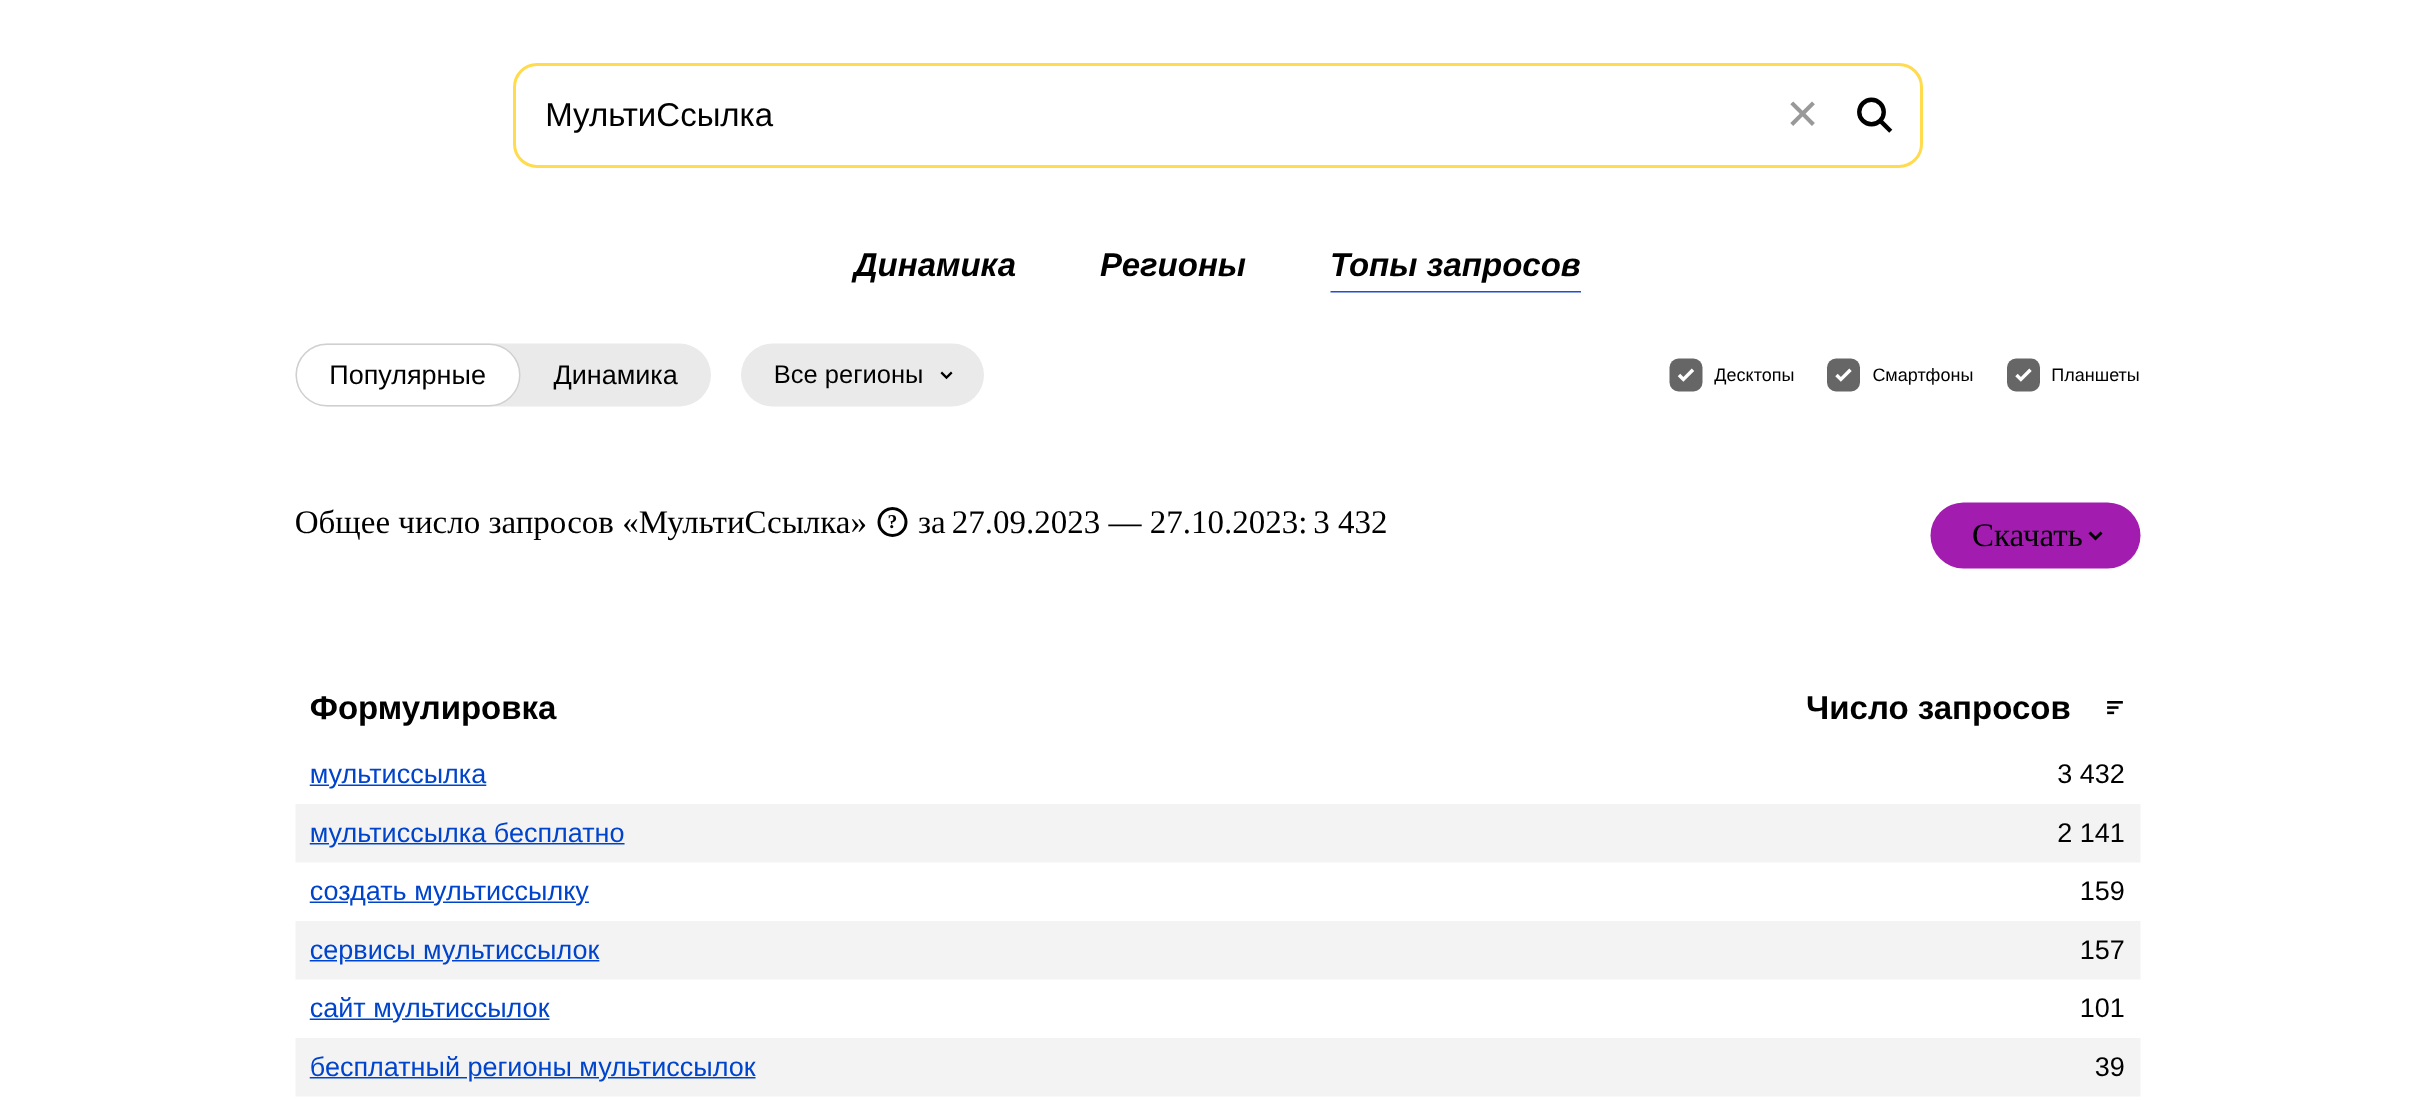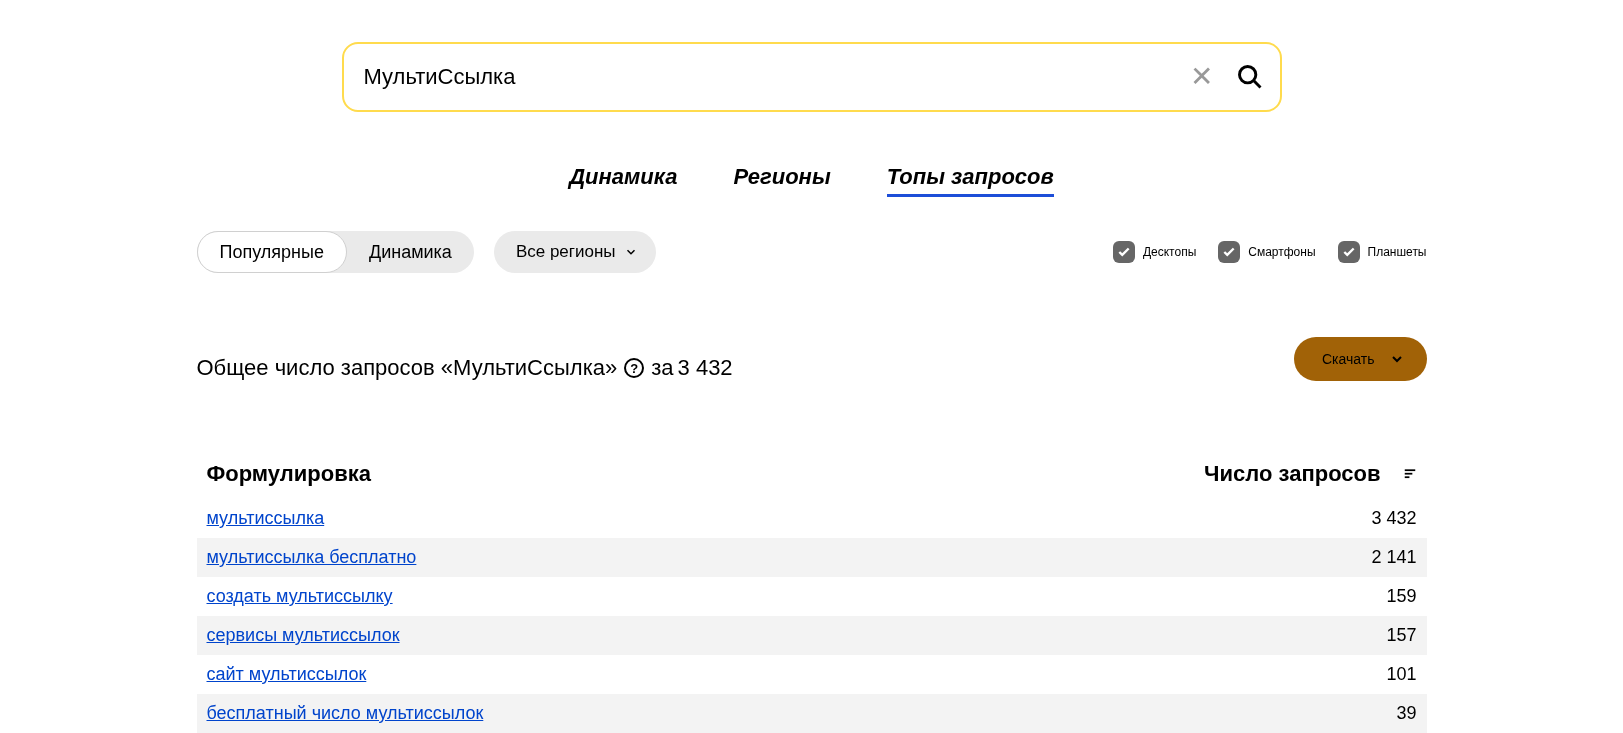--- a/index.html
+++ b/index.html
@@ -50,21 +50,21 @@
     margin-top: 52px;
     font-size: 22px;
     font-weight: bold;
     font-style: italic;
   }
   .tab {
     cursor: pointer;
     padding-bottom: 4px;
   }
   .tab.active {
-    border-bottom: 3px solid #1d4ed8;
+    border-bottom: 1px solid #1d4ed8;
   }
   .controls {
     width: 1230px;
     margin: 34px auto 0;
     display: flex;
     align-items: center;
     justify-content: space-between;
   }
   .controls-left {
     display: flex;
@@ -121,22 +121,23 @@
     border-radius: 6px;
     background: #666;
     display: flex;
     align-items: center;
     justify-content: center;
   }
   .summary-row {
     width: 1230px;
     margin: 64px auto 0;
     display: flex;
-    align-items: flex-end;
+    align-items: flex-start;
     justify-content: space-between;
+    font-family: Liberation Serif, serif;
   }
   .summary-text {
     font-size: 22px;
     display: flex;
     align-items: center;
     gap: 4px;
     flex-wrap: wrap;
   }
   .help-icon {
     display: inline-flex;
@@ -144,28 +145,27 @@
     justify-content: center;
     width: 20px;
     height: 20px;
     border: 2px solid #000;
     border-radius: 50%;
     font-size: 13px;
     font-weight: bold;
     margin: 0 3px;
   }
   .download-btn {
-    background: #a16207;
+    background: #a21caf;
     border-radius: 999px;
     height: 44px;
     padding: 0 22px 0 28px;
     display: flex;
     align-items: center;
-    gap: 14px;
-    font-size: 14px;
+    font-size: 22px;
     cursor: pointer;
   }
   .table {
     width: 1230px;
     margin: 80px auto 0;
   }
   .thead {
     display: flex;
     justify-content: space-between;
     padding: 0 10px;
@@ -259,20 +259,21 @@
       <span>Планшеты</span>
     </label>
   </div>
 </div>
 
 <div class="summary-row">
   <div class="summary-text">
     <span>Общее число запросов «МультиСсылка»</span>
     <span class="help-icon">?</span>
     <span>за</span>
+    <span>27.09.2023 — 27.10.2023:</span>
     <span>3 432</span>
   </div>
   <div class="download-btn">
     <span>Скачать</span>
     <span>
       <svg width="16" height="16" viewBox="0 0 24 24" fill="none" stroke="#000" stroke-width="3">
           <polyline points="6 9 12 15 18 9"></polyline>
         </svg>
     </span>
   </div>
@@ -307,17 +308,17 @@
       </div>
       <div class="row">
         <a href="#">сервисы мультиссылок</a>
         <span class="row-count">157</span>
       </div>
       <div class="row">
         <a href="#">сайт мультиссылок</a>
         <span class="row-count">101</span>
       </div>
       <div class="row">
-        <a href="#">бесплатный число мультиссылок</a>
+        <a href="#">бесплатный регионы мультиссылок</a>
         <span class="row-count">39</span>
       </div>
     </div>
 </div>
 
 </body></html>

